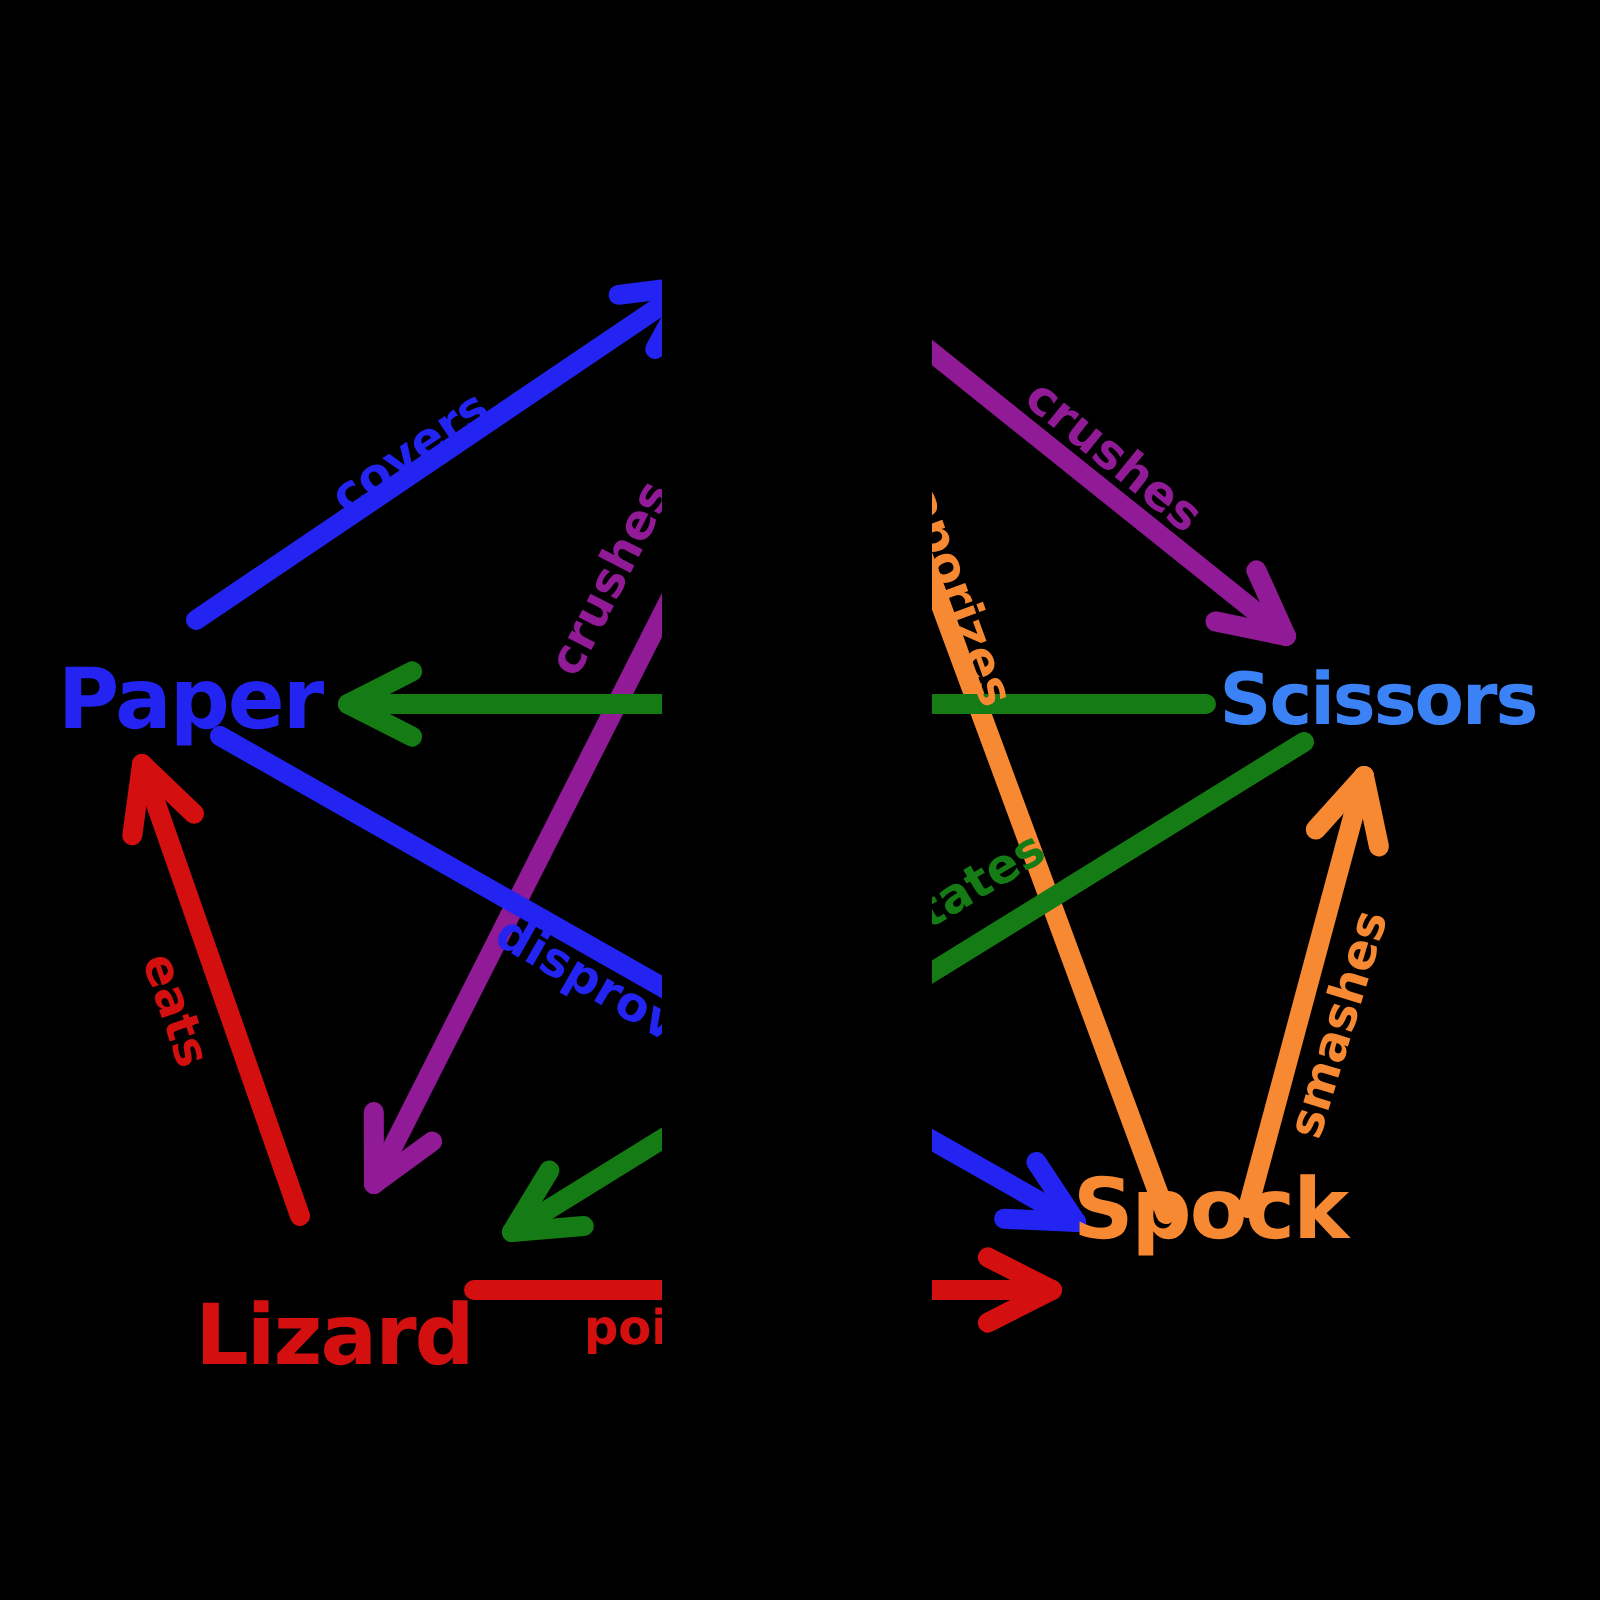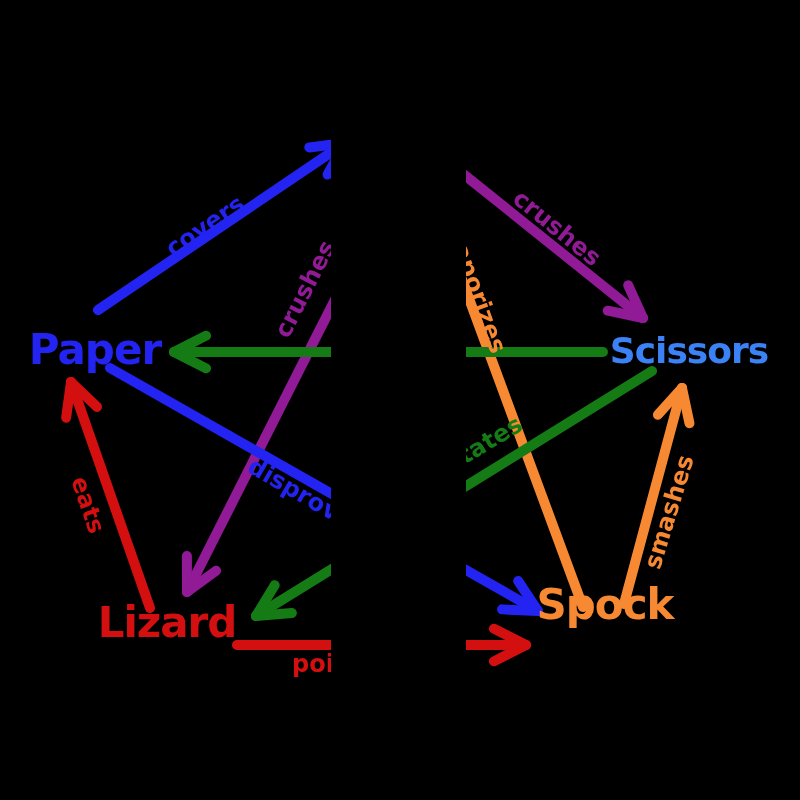--- a/index.html
+++ b/index.html
@@ -109,17 +109,17 @@
       <div class="edge-label" style="left: 305px; top: 289px; color: rgb(145, 26, 150); transform: translate(-50%, -50%) rotate(-63deg);">crushes</div>
       <div class="edge-label" style="left: 557px; top: 228px; color: rgb(145, 26, 150); transform: translate(-50%, -50%) rotate(39deg);">crushes</div>
       <div class="edge-label" style="left: 477px; top: 291px; color: rgb(247, 137, 50); transform: translate(-50%, -50%) rotate(70deg);">vaporizes</div>
       <div class="edge-label" style="left: 307px; top: 497px; color: rgb(35, 35, 242); transform: translate(-50%, -50%) rotate(30deg);">disproves</div>
       <div class="edge-label" style="left: 88px; top: 505px; color: rgb(212, 15, 15); transform: translate(-50%, -50%) rotate(71deg);">eats</div>
       <div class="edge-label" style="left: 452px; top: 463px; color: rgb(21, 124, 21); transform: translate(-50%, -50%) rotate(-31deg);">decapitates</div>
       <div class="edge-label" style="left: 669px; top: 512px; color: rgb(247, 137, 50); transform: translate(-50%, -50%) rotate(-73deg);">smashes</div>
       <div class="edge-label" style="left: 344px; top: 664px; color: rgb(212, 15, 15); transform: translate(-50%, -50%) rotate(0deg);">poisons</div>
       <div class="node-label" style="left: 95px; top: 350px; color: rgb(35, 35, 242); font-size: 42px;">Paper</div>
       <div class="node-label" style="left: 689px; top: 351px; color: #3b82f6; font-size: 36px;">Scissors</div>
-      <div class="node-label" style="left: 167px; top: 623px; color: rgb(212, 15, 15); font-size: 42px;">Lizard</div>
+      <div class="node-label" style="left: 167px; top: 668px; color: rgb(212, 15, 15); font-size: 42px;">Lizard</div>
       <div class="node-label" style="left: 605px; top: 605px; color: rgb(247, 137, 50); font-size: 42px;">Spock</div>
     </div>
   <div id="censor-band" style="left: 331px; width: 135px; background: rgb(0, 0, 0);"></div>
 </div>
 
 </body></html>

